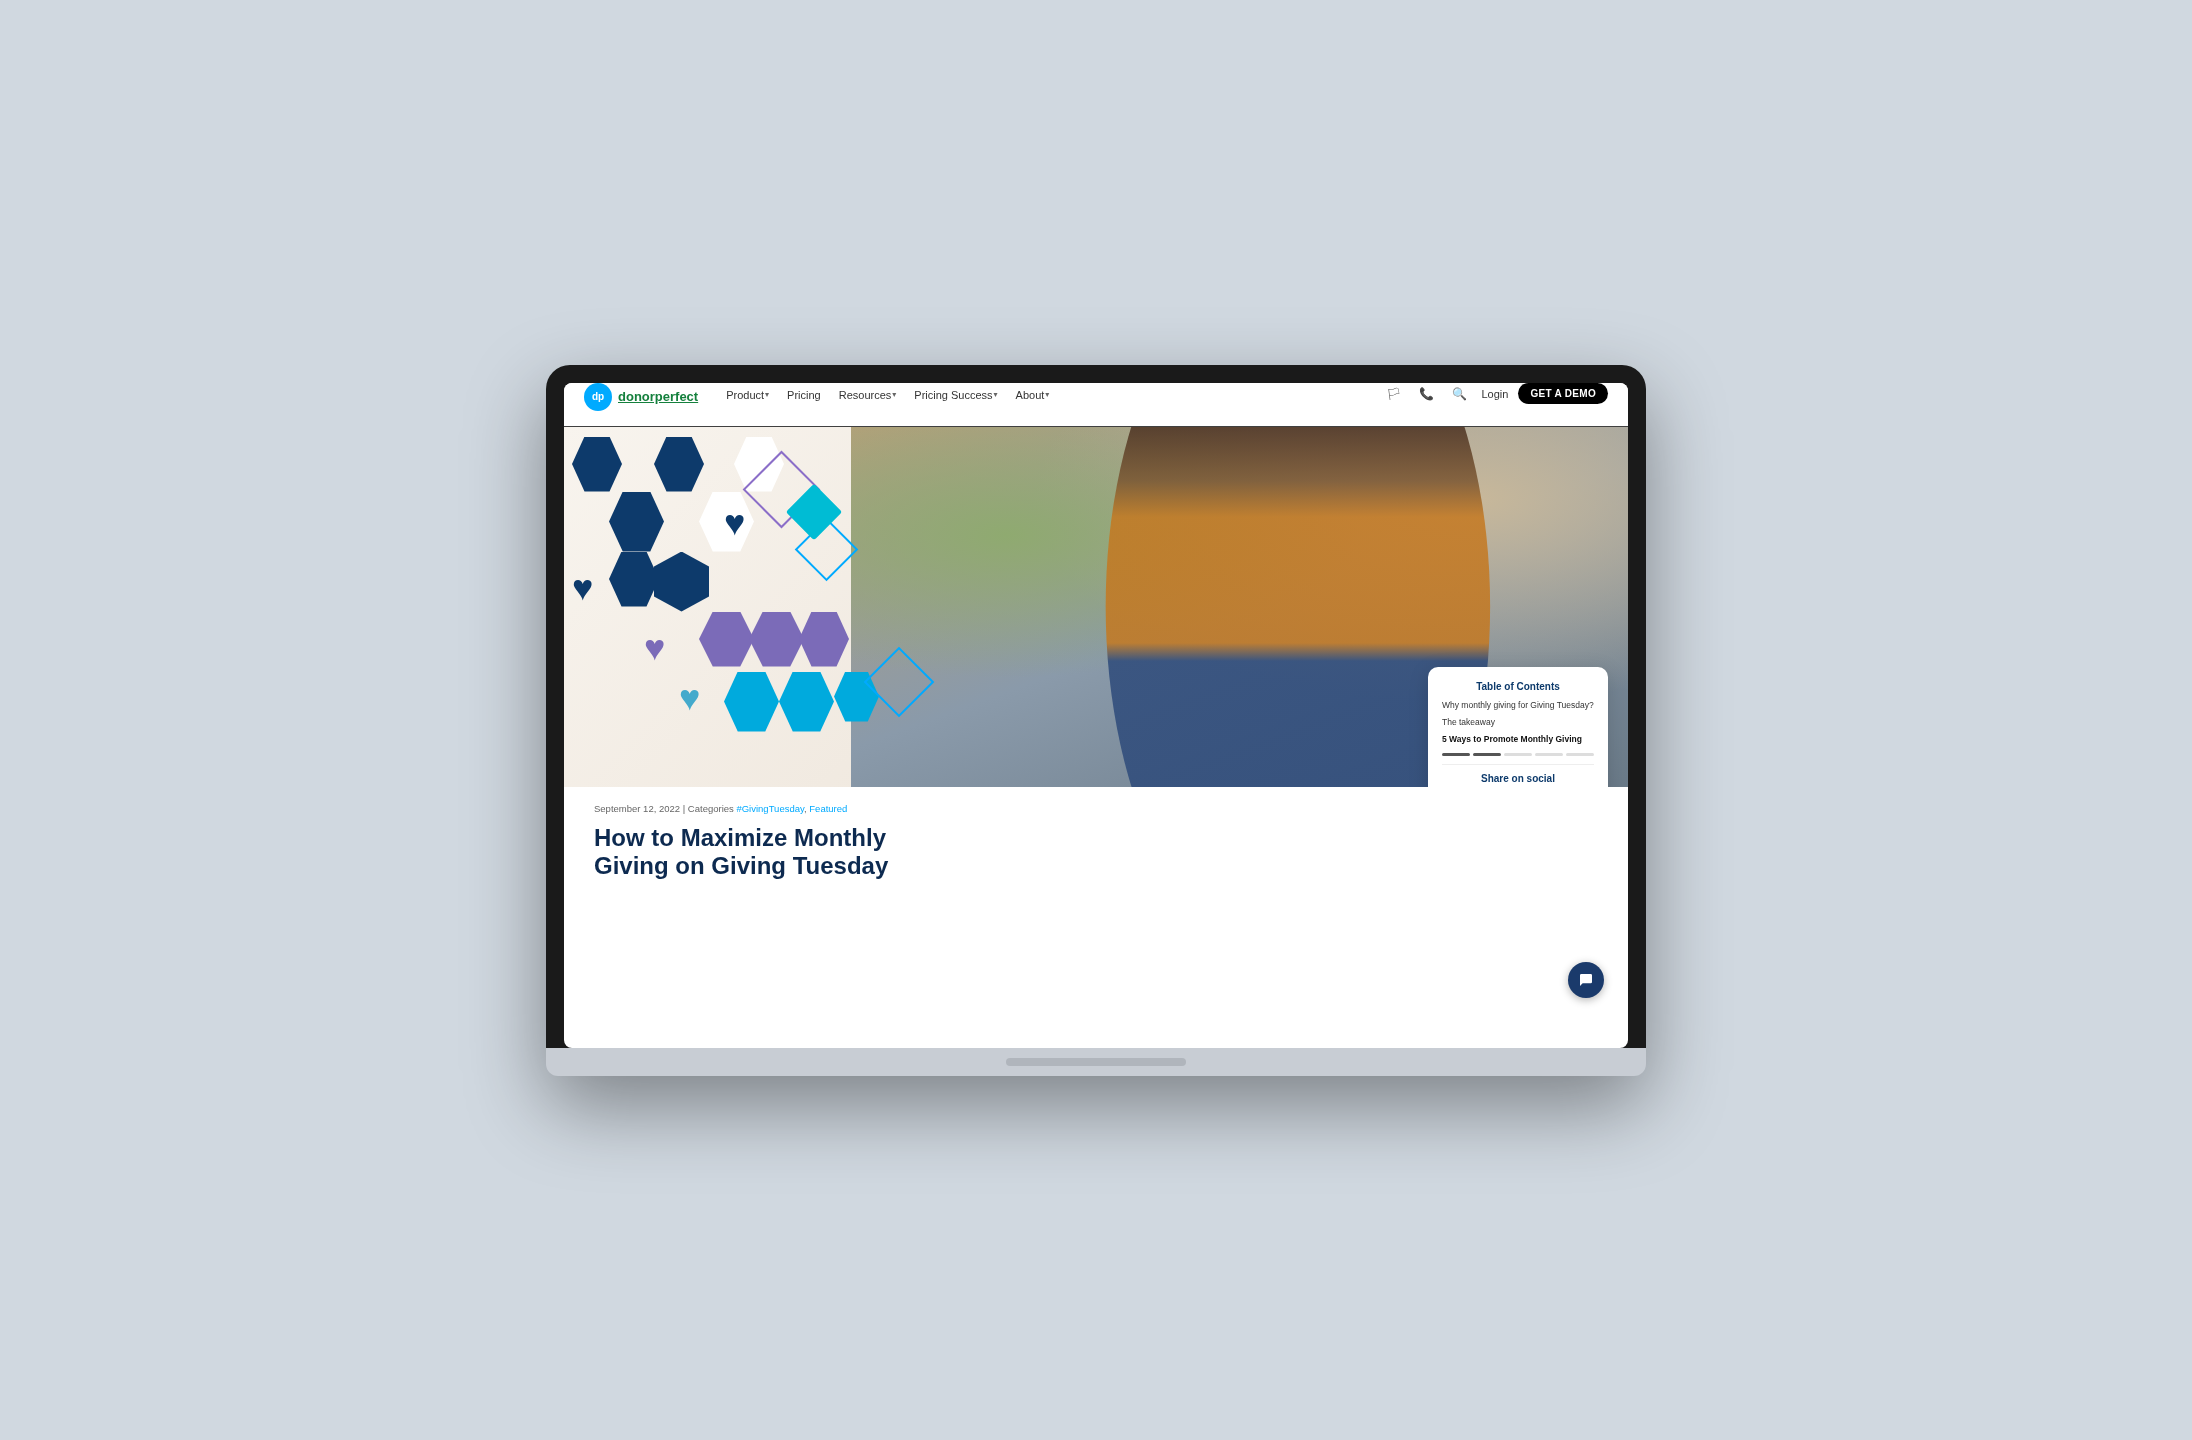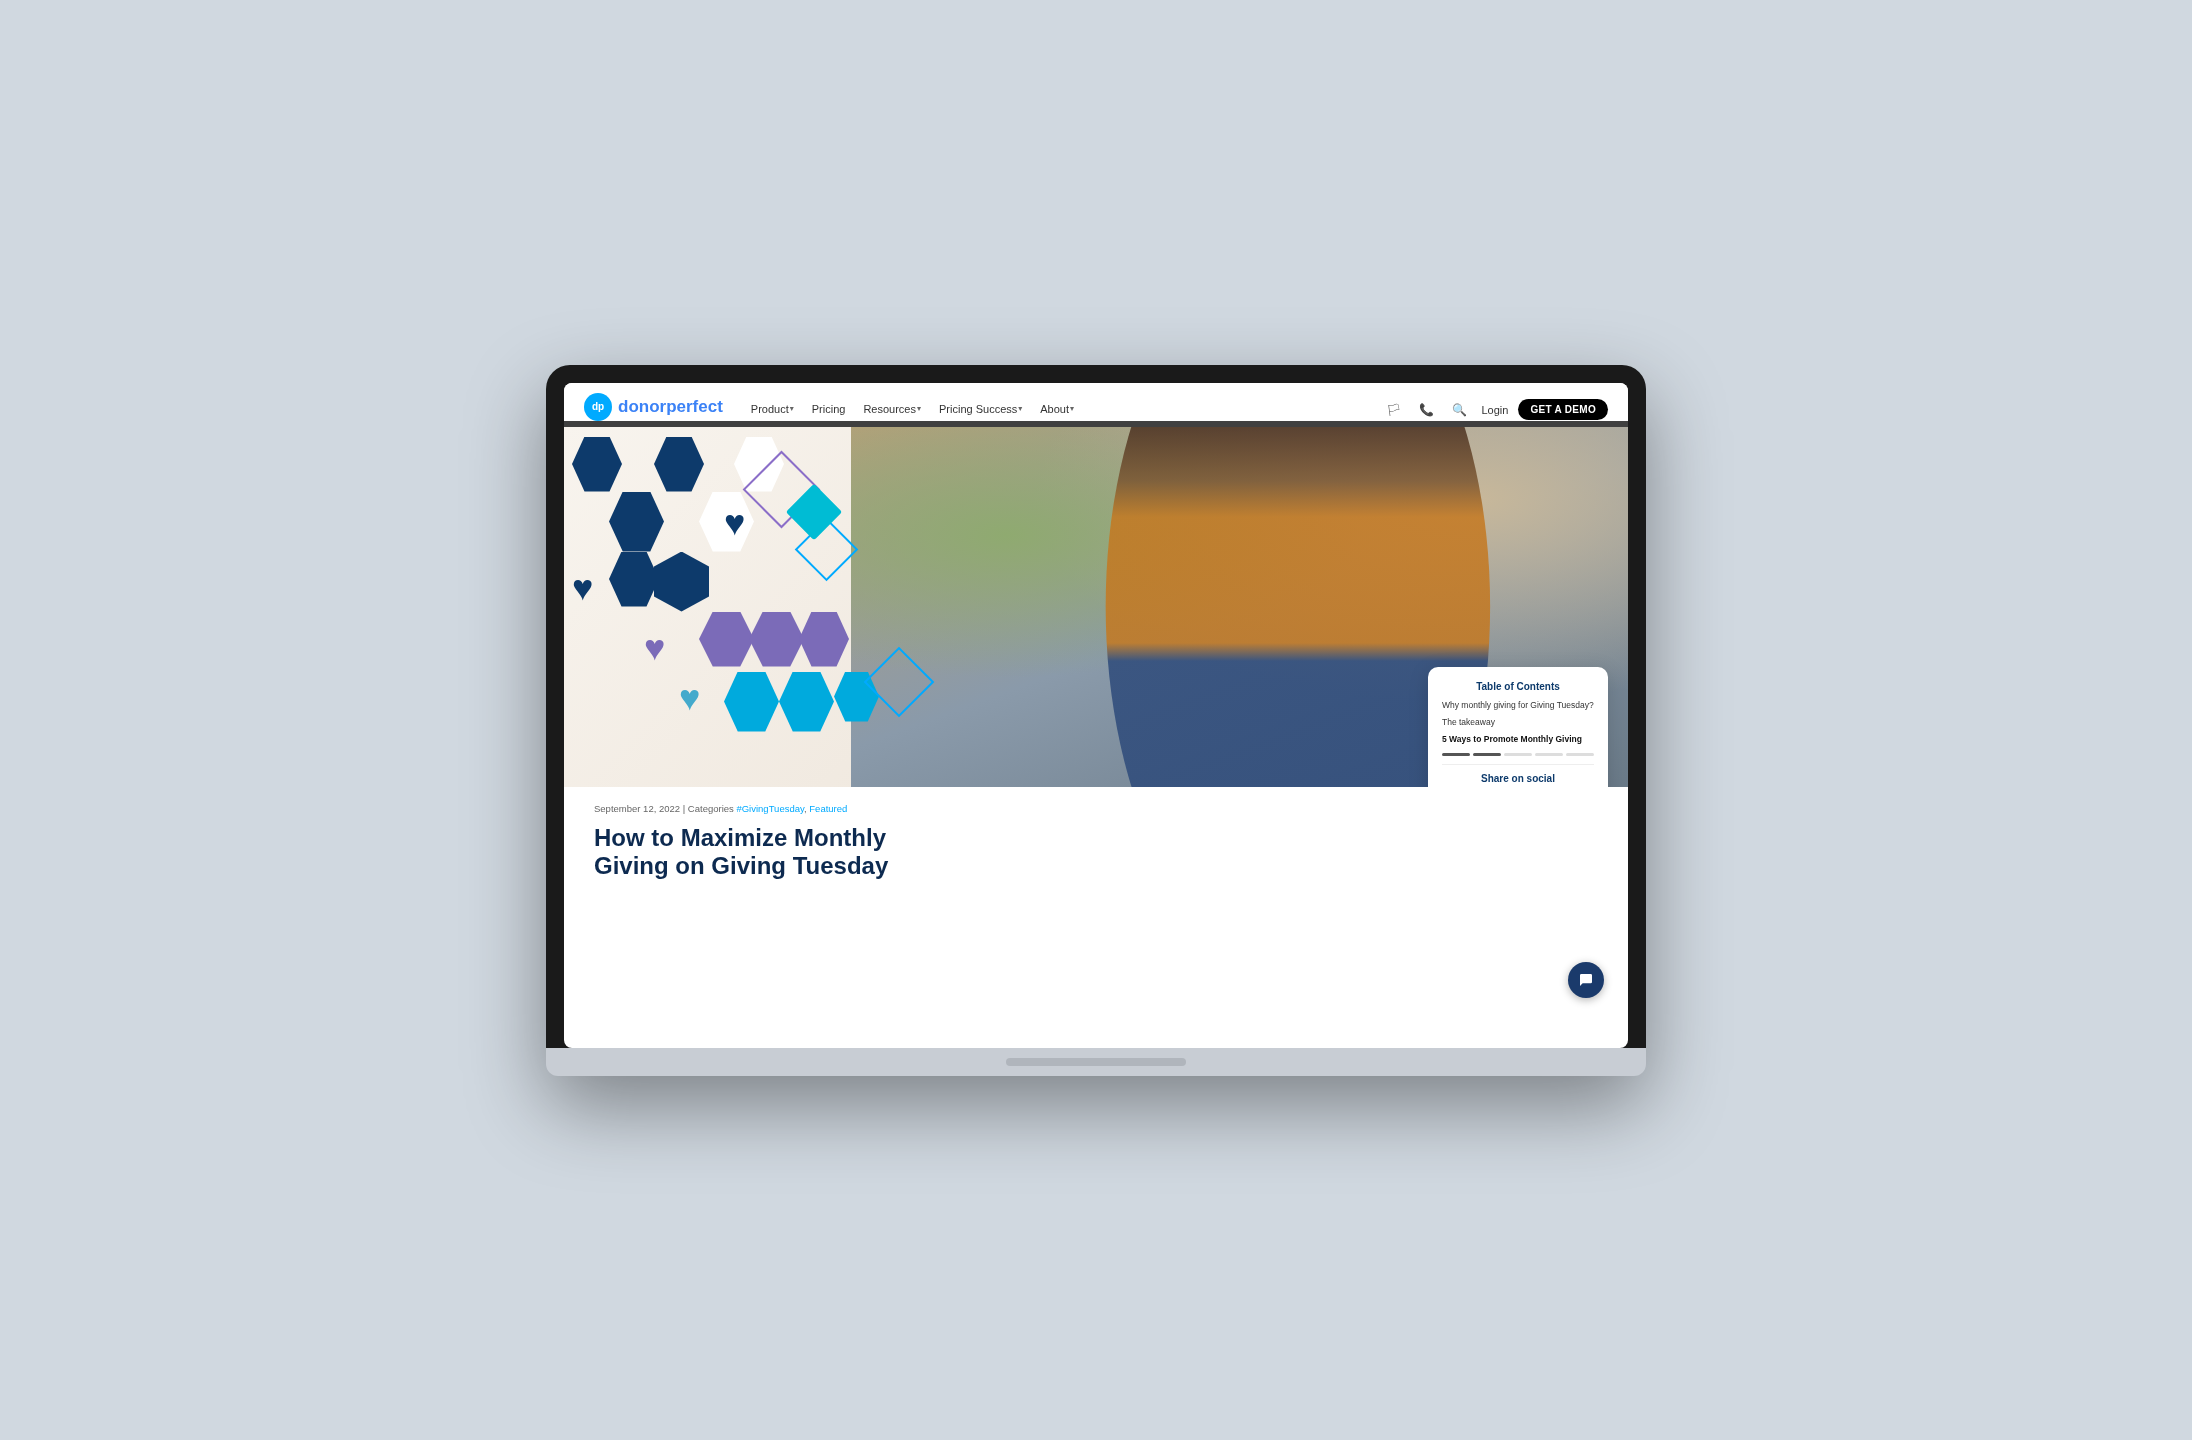--- a/index.html
+++ b/index.html
@@ -41,23 +41,23 @@
     .laptop-base-inner {
       width: 180px;
       height: 8px;
       background: #b0b5bc;
       border-radius: 4px;
     }
 
     
     .navbar {
       background: #fff;
-      border-bottom: 6px solid #404040;
-      display: flex;
-      align-items: flex-end;
+      border-bottom: 1px solid #404040;
+      display: flex;
+      align-items: flex-start;
       padding: 0 20px;
       height: 44px;
       position: relative;
       z-index: 10;
     }
 
     .logo {
       display: flex;
       align-items: center;
       gap: 6px;
@@ -71,23 +71,24 @@
       border-radius: 50%;
       display: flex;
       align-items: center;
       justify-content: center;
       color: white;
       font-size: 10px;
       font-weight: 700;
     }
 
     .logo-text {
-      color: #3b82f6;
-      font-size: 17px;
+      color: #15803d;
+      font-size: 13px;
       font-weight: 600;
+      text-decoration: underline;
     }
 
     .nav-items {
       display: flex;
       align-items: center;
       gap: 2px;
       flex: 1;
     }
 
     .nav-item {

